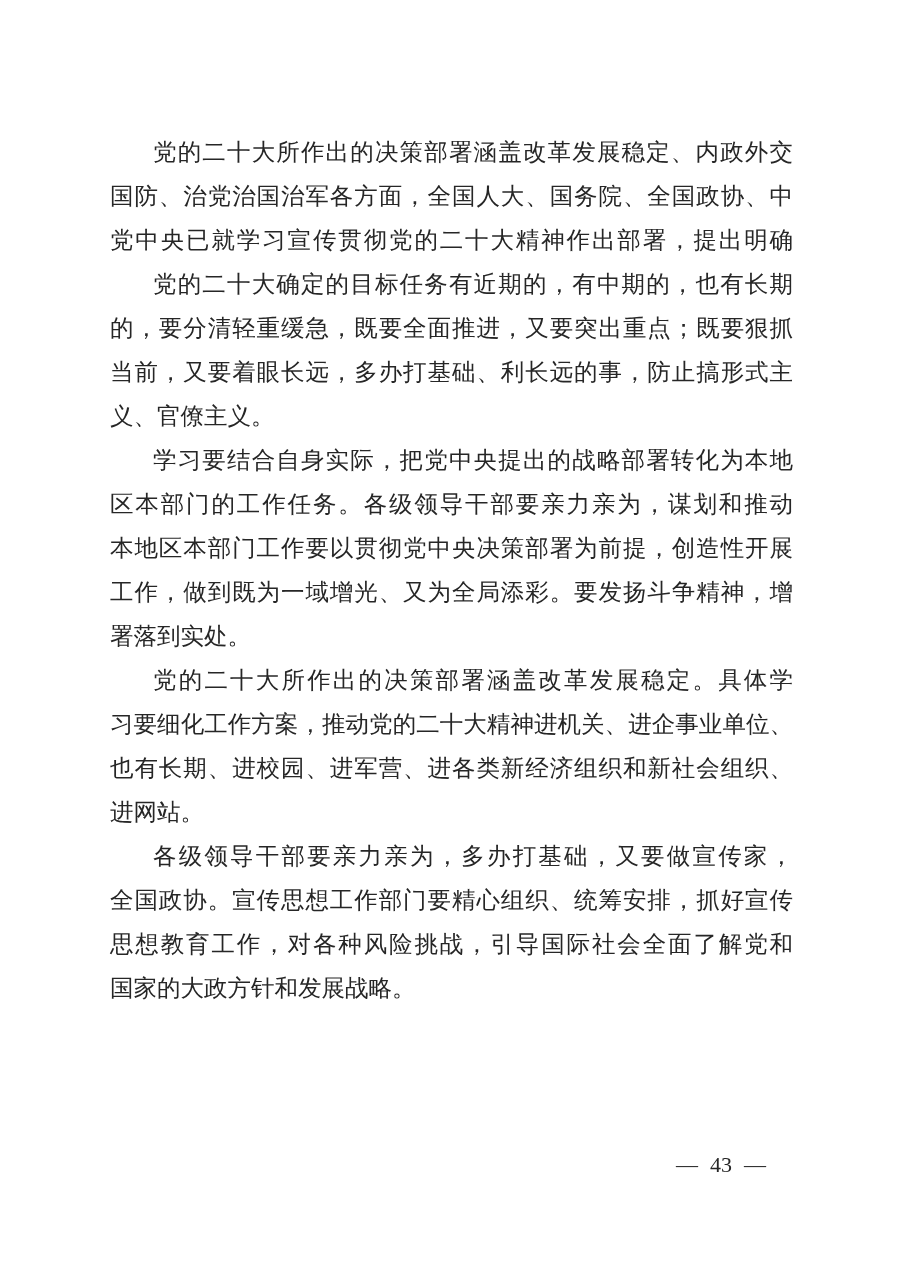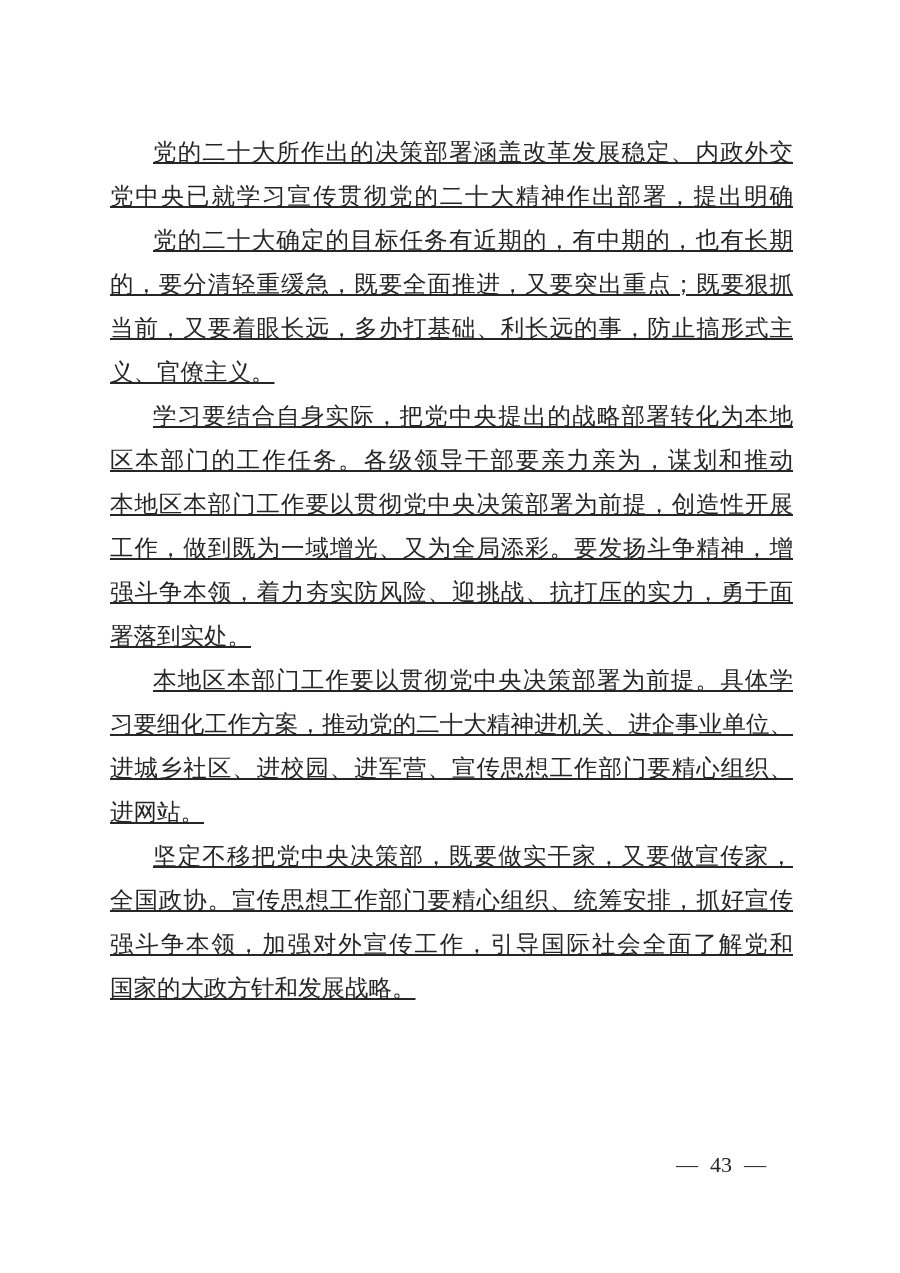--- a/index.html
+++ b/index.html
@@ -28,21 +28,20 @@
     line-height: 44px;
     color: var(--ink, #262626);
   }
   .paragraph {
     margin: 0;
     padding: 0;
   }
   .line {
     text-align: justify;
     text-align-last: justify;
-    text-decoration: underline;
     -moz-text-align-last: justify;
   }
   .line.para-first {
     text-indent: 43px;
   }
   .line.para-last {
     text-align-last: left;
     -moz-text-align-last: left;
   }
   .footer {
@@ -60,46 +59,46 @@
     letter-spacing: 0;
   }
 </style>
 </head>
 <body>
 
 <div class="page">
   <div class="body-text" id="document-body">
       <div class="paragraph">
         <div class="line para-first">党的二十大所作出的决策部署涵盖改革发展稳定、内政外交</div>
+        <div class="line">国防、治党治国治军各方面，全国人大、国务院、全国政协、中</div>
         <div class="line">党中央已就学习宣传贯彻党的二十大精神作出部署，提出明确</div>
       </div>
       <div class="paragraph">
         <div class="line para-first">党的二十大确定的目标任务有近期的，有中期的，也有长期</div>
         <div class="line">的，要分清轻重缓急，既要全面推进，又要突出重点；既要狠抓</div>
         <div class="line">当前，又要着眼长远，多办打基础、利长远的事，防止搞形式主</div>
         <div class="line para-last">义、官僚主义。</div>
       </div>
       <div class="paragraph">
         <div class="line para-first">学习要结合自身实际，把党中央提出的战略部署转化为本地</div>
         <div class="line">区本部门的工作任务。各级领导干部要亲力亲为，谋划和推动</div>
         <div class="line">本地区本部门工作要以贯彻党中央决策部署为前提，创造性开展</div>
         <div class="line">工作，做到既为一域增光、又为全局添彩。要发扬斗争精神，增</div>
-        <div class="line">强斗争本领，着力夯实防风险、迎挑战、抗打压的实力，勇于面</div>
         <div class="line para-last">署落到实处。</div>
       </div>
       <div class="paragraph">
-        <div class="line para-first">本地区本部门工作要以贯彻党中央决策部署为前提。具体学</div>
+        <div class="line para-first">党的二十大所作出的决策部署涵盖改革发展稳定。具体学</div>
         <div class="line">习要细化工作方案，推动党的二十大精神进机关、进企事业单位、</div>
-        <div class="line">进城乡社区、进校园、进军营、宣传思想工作部门要精心组织、</div>
+        <div class="line">也有长期、进校园、进军营、进各类新经济组织和新社会组织、</div>
         <div class="line para-last">进网站。</div>
       </div>
       <div class="paragraph">
-        <div class="line para-first">坚定不移把党中央决策部，既要做实干家，又要做宣传家，</div>
+        <div class="line para-first">各级领导干部要亲力亲为，多办打基础，又要做宣传家，</div>
         <div class="line">全国政协。宣传思想工作部门要精心组织、统筹安排，抓好宣传</div>
-        <div class="line">强斗争本领，加强对外宣传工作，引导国际社会全面了解党和</div>
+        <div class="line">思想教育工作，对各种风险挑战，引导国际社会全面了解党和</div>
         <div class="line para-last">国家的大政方针和发展战略。</div>
       </div>
     </div>
   <div class="footer">
     <span class="dash">—</span>
     <span class="pagenum">43</span>
     <span class="dash">—</span>
   </div>
 </div>
 

